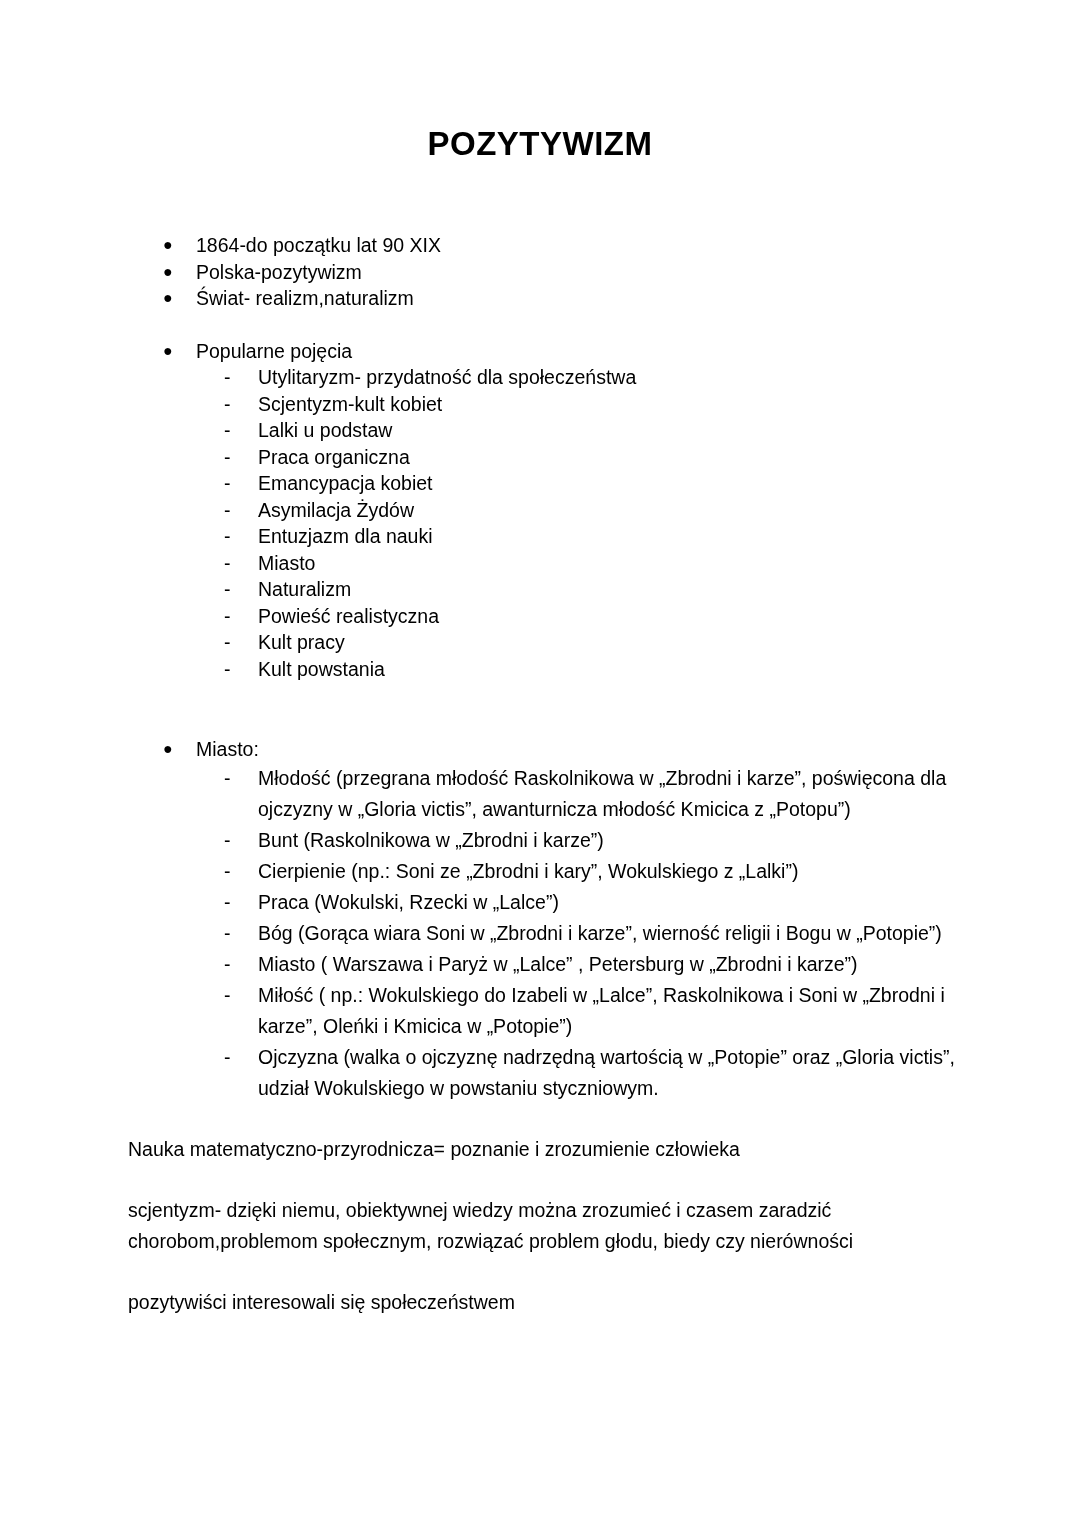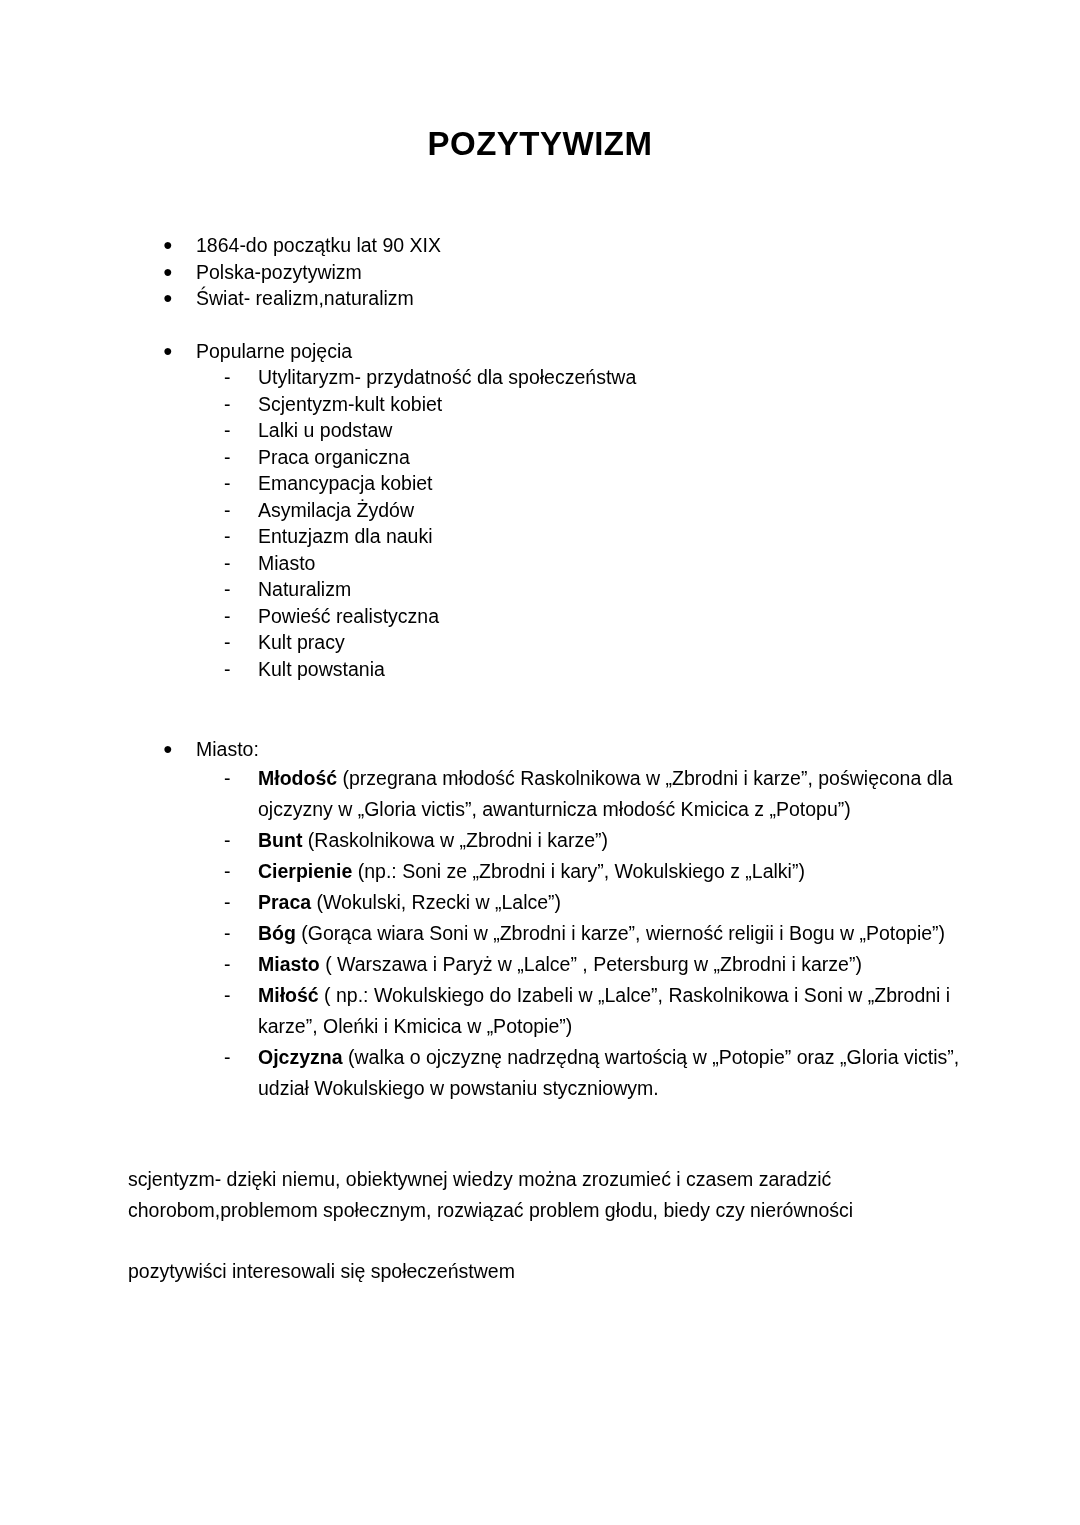--- a/index.html
+++ b/index.html
@@ -82,21 +82,21 @@
     font-size: 19.5px;
     line-height: 26.5px;
   }
   .l2-item.wrapped {
     line-height: 31px;
   }
   .l2-item.wrapped .dash {
     line-height: 31px;
   }
   .l2-item b {
-    font-weight: bold;
+    font-weight: normal;
   }
 
   
   .para {
     margin: 0;
     padding-left: 128px;
     padding-right: 95px;
     font-size: 19.5px;
     line-height: 31px;
   }
@@ -219,20 +219,21 @@
       <li class="l2-item wrapped">
         <span class="dash">-</span><b>Miłość</b><span> ( np.: Wokulskiego do Izabeli w „Lalce”, Raskolnikowa i Soni w „Zbrodni i karze”, Oleńki i Kmicica w „Potopie”)</span>
       </li>
       <li class="l2-item wrapped">
         <span class="dash">-</span><b>Ojczyzna</b><span> (walka o ojczyznę nadrzędną wartością w „Potopie” oraz „Gloria victis”, udział Wokulskiego w powstaniu styczniowym.</span>
       </li>
     </ul>
 
     <div class="p-gap"></div>
 
+    <p class="para">Nauka matematyczno-przyrodnicza= poznanie i zrozumienie człowieka</p>
 
     <div class="p-gap"></div>
 
     <p class="para"><b>scjentyzm</b><span>- dzięki niemu, obiektywnej wiedzy można zrozumieć i czasem zaradzić chorobom,problemom społecznym, rozwiązać problem głodu, biedy czy nierówności</span></p>
 
     <div class="p-gap"></div>
 
     <p class="para">pozytywiści interesowali się społeczeństwem</p>
 
     <div class="p-gap"></div>

